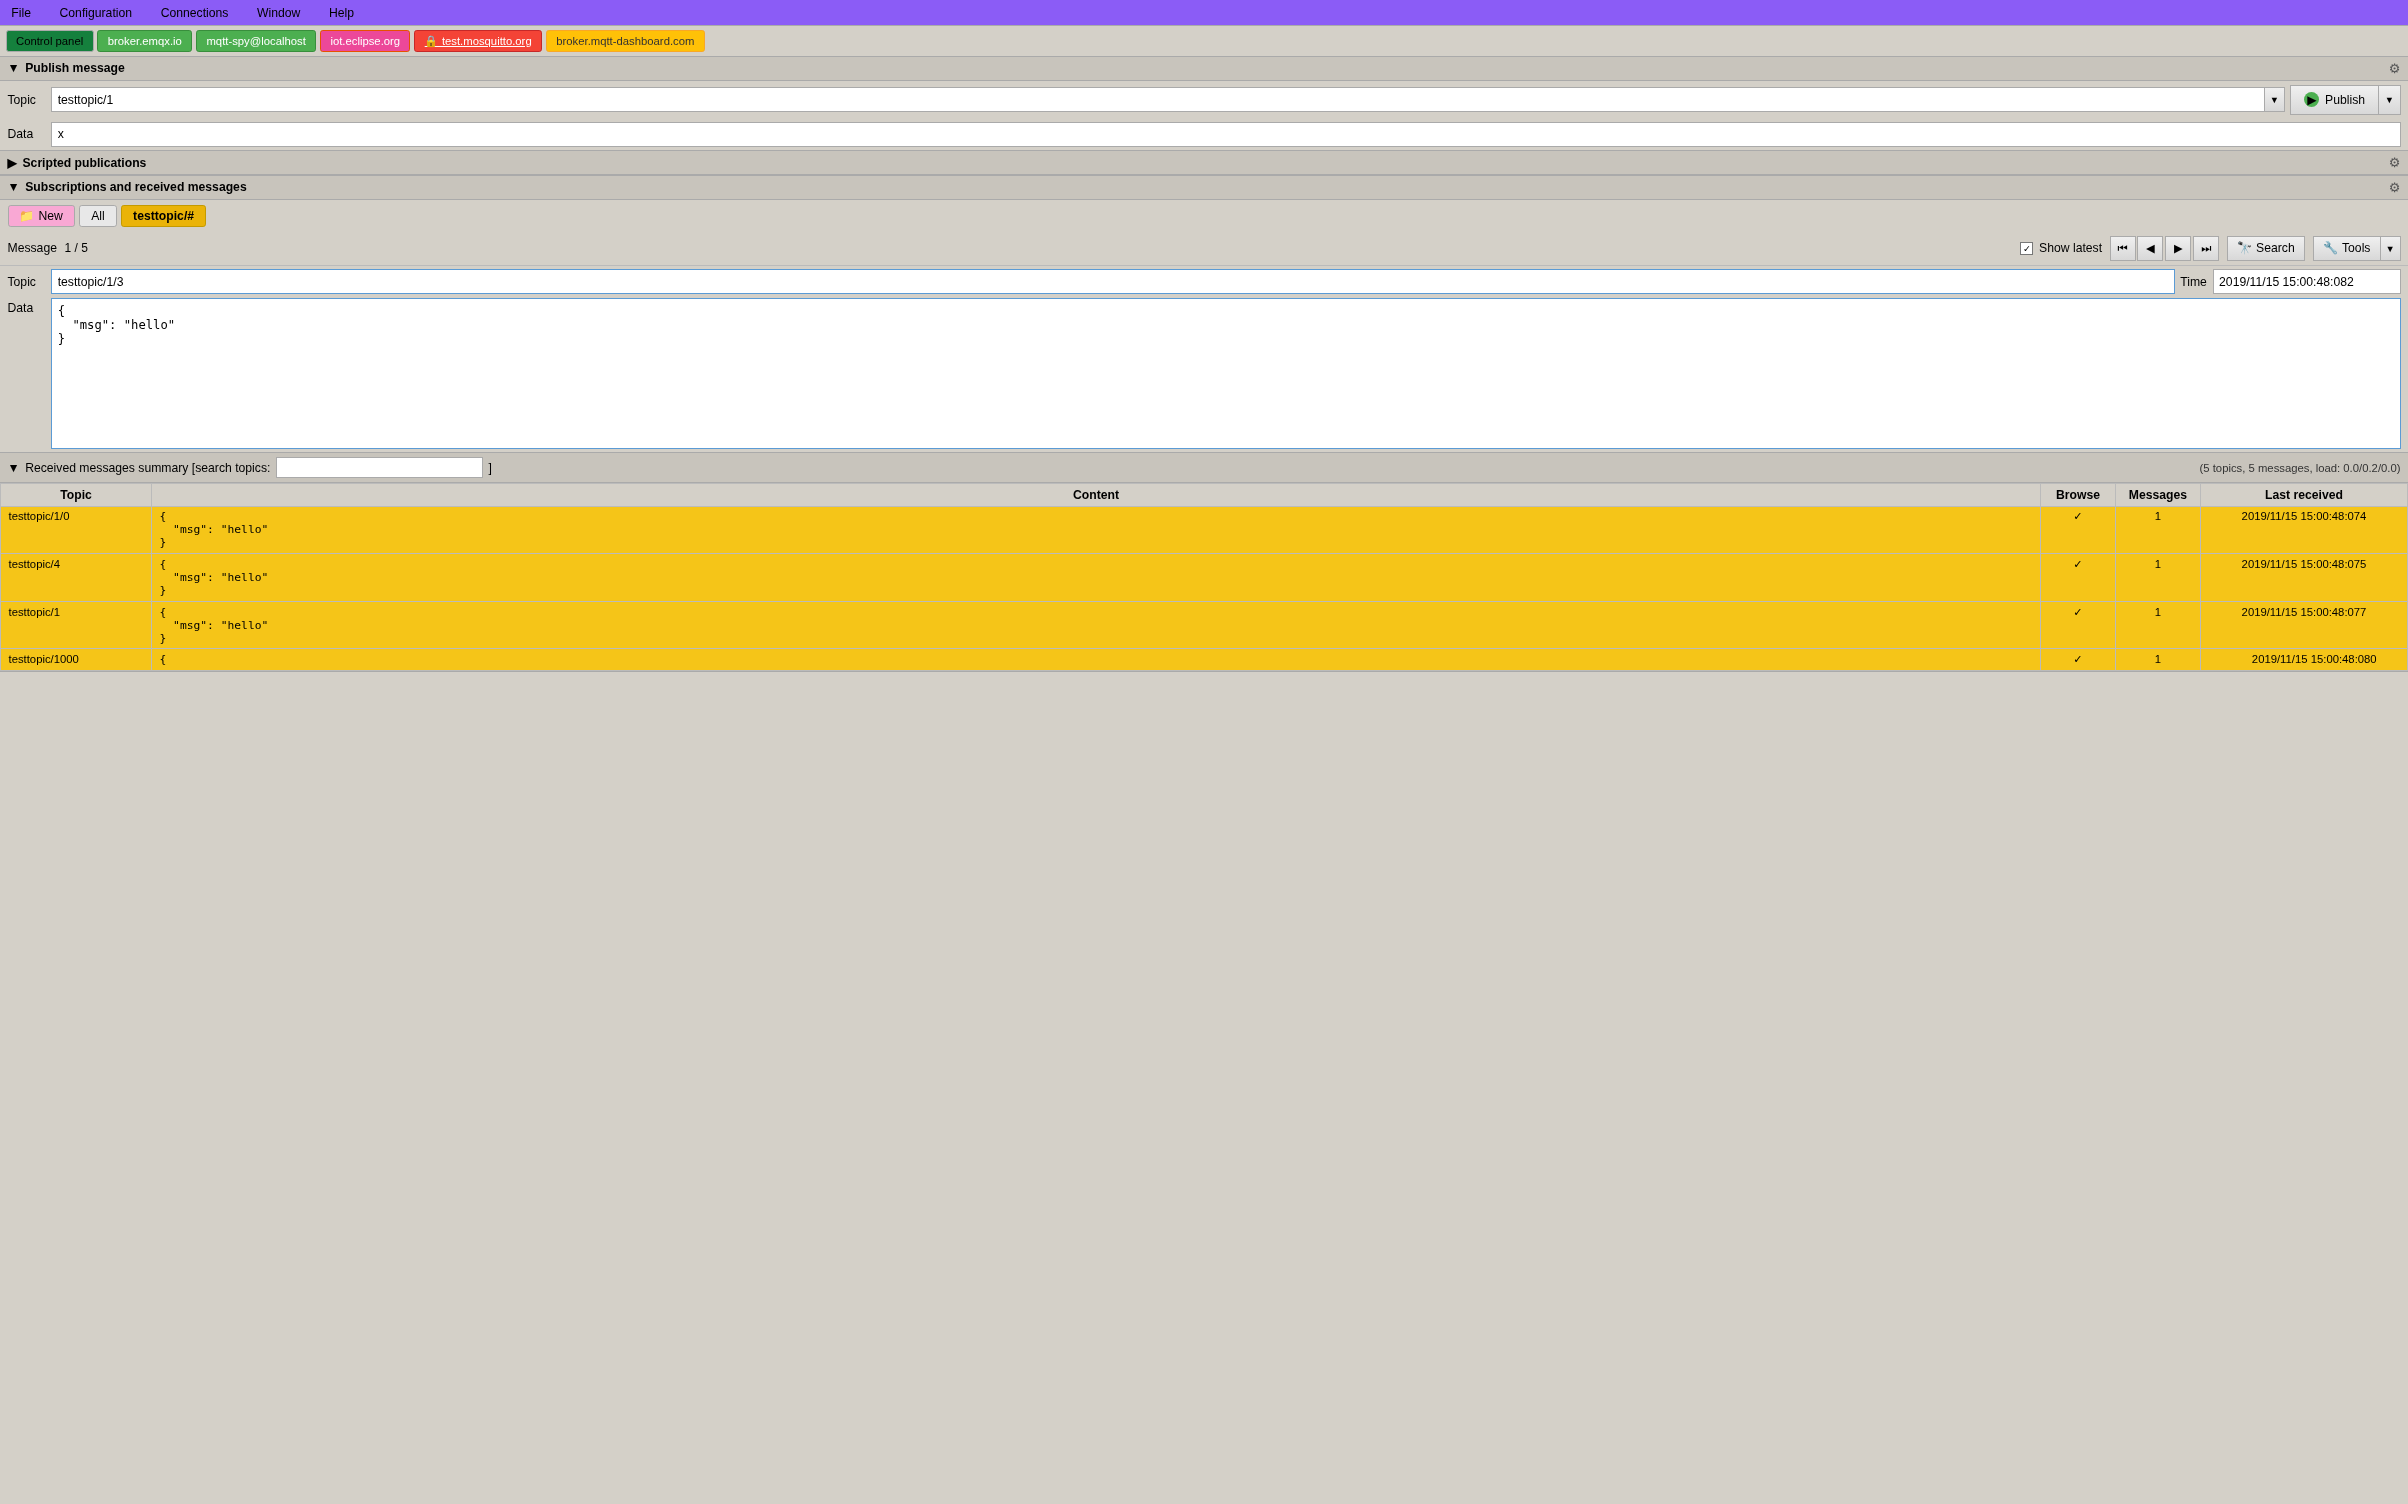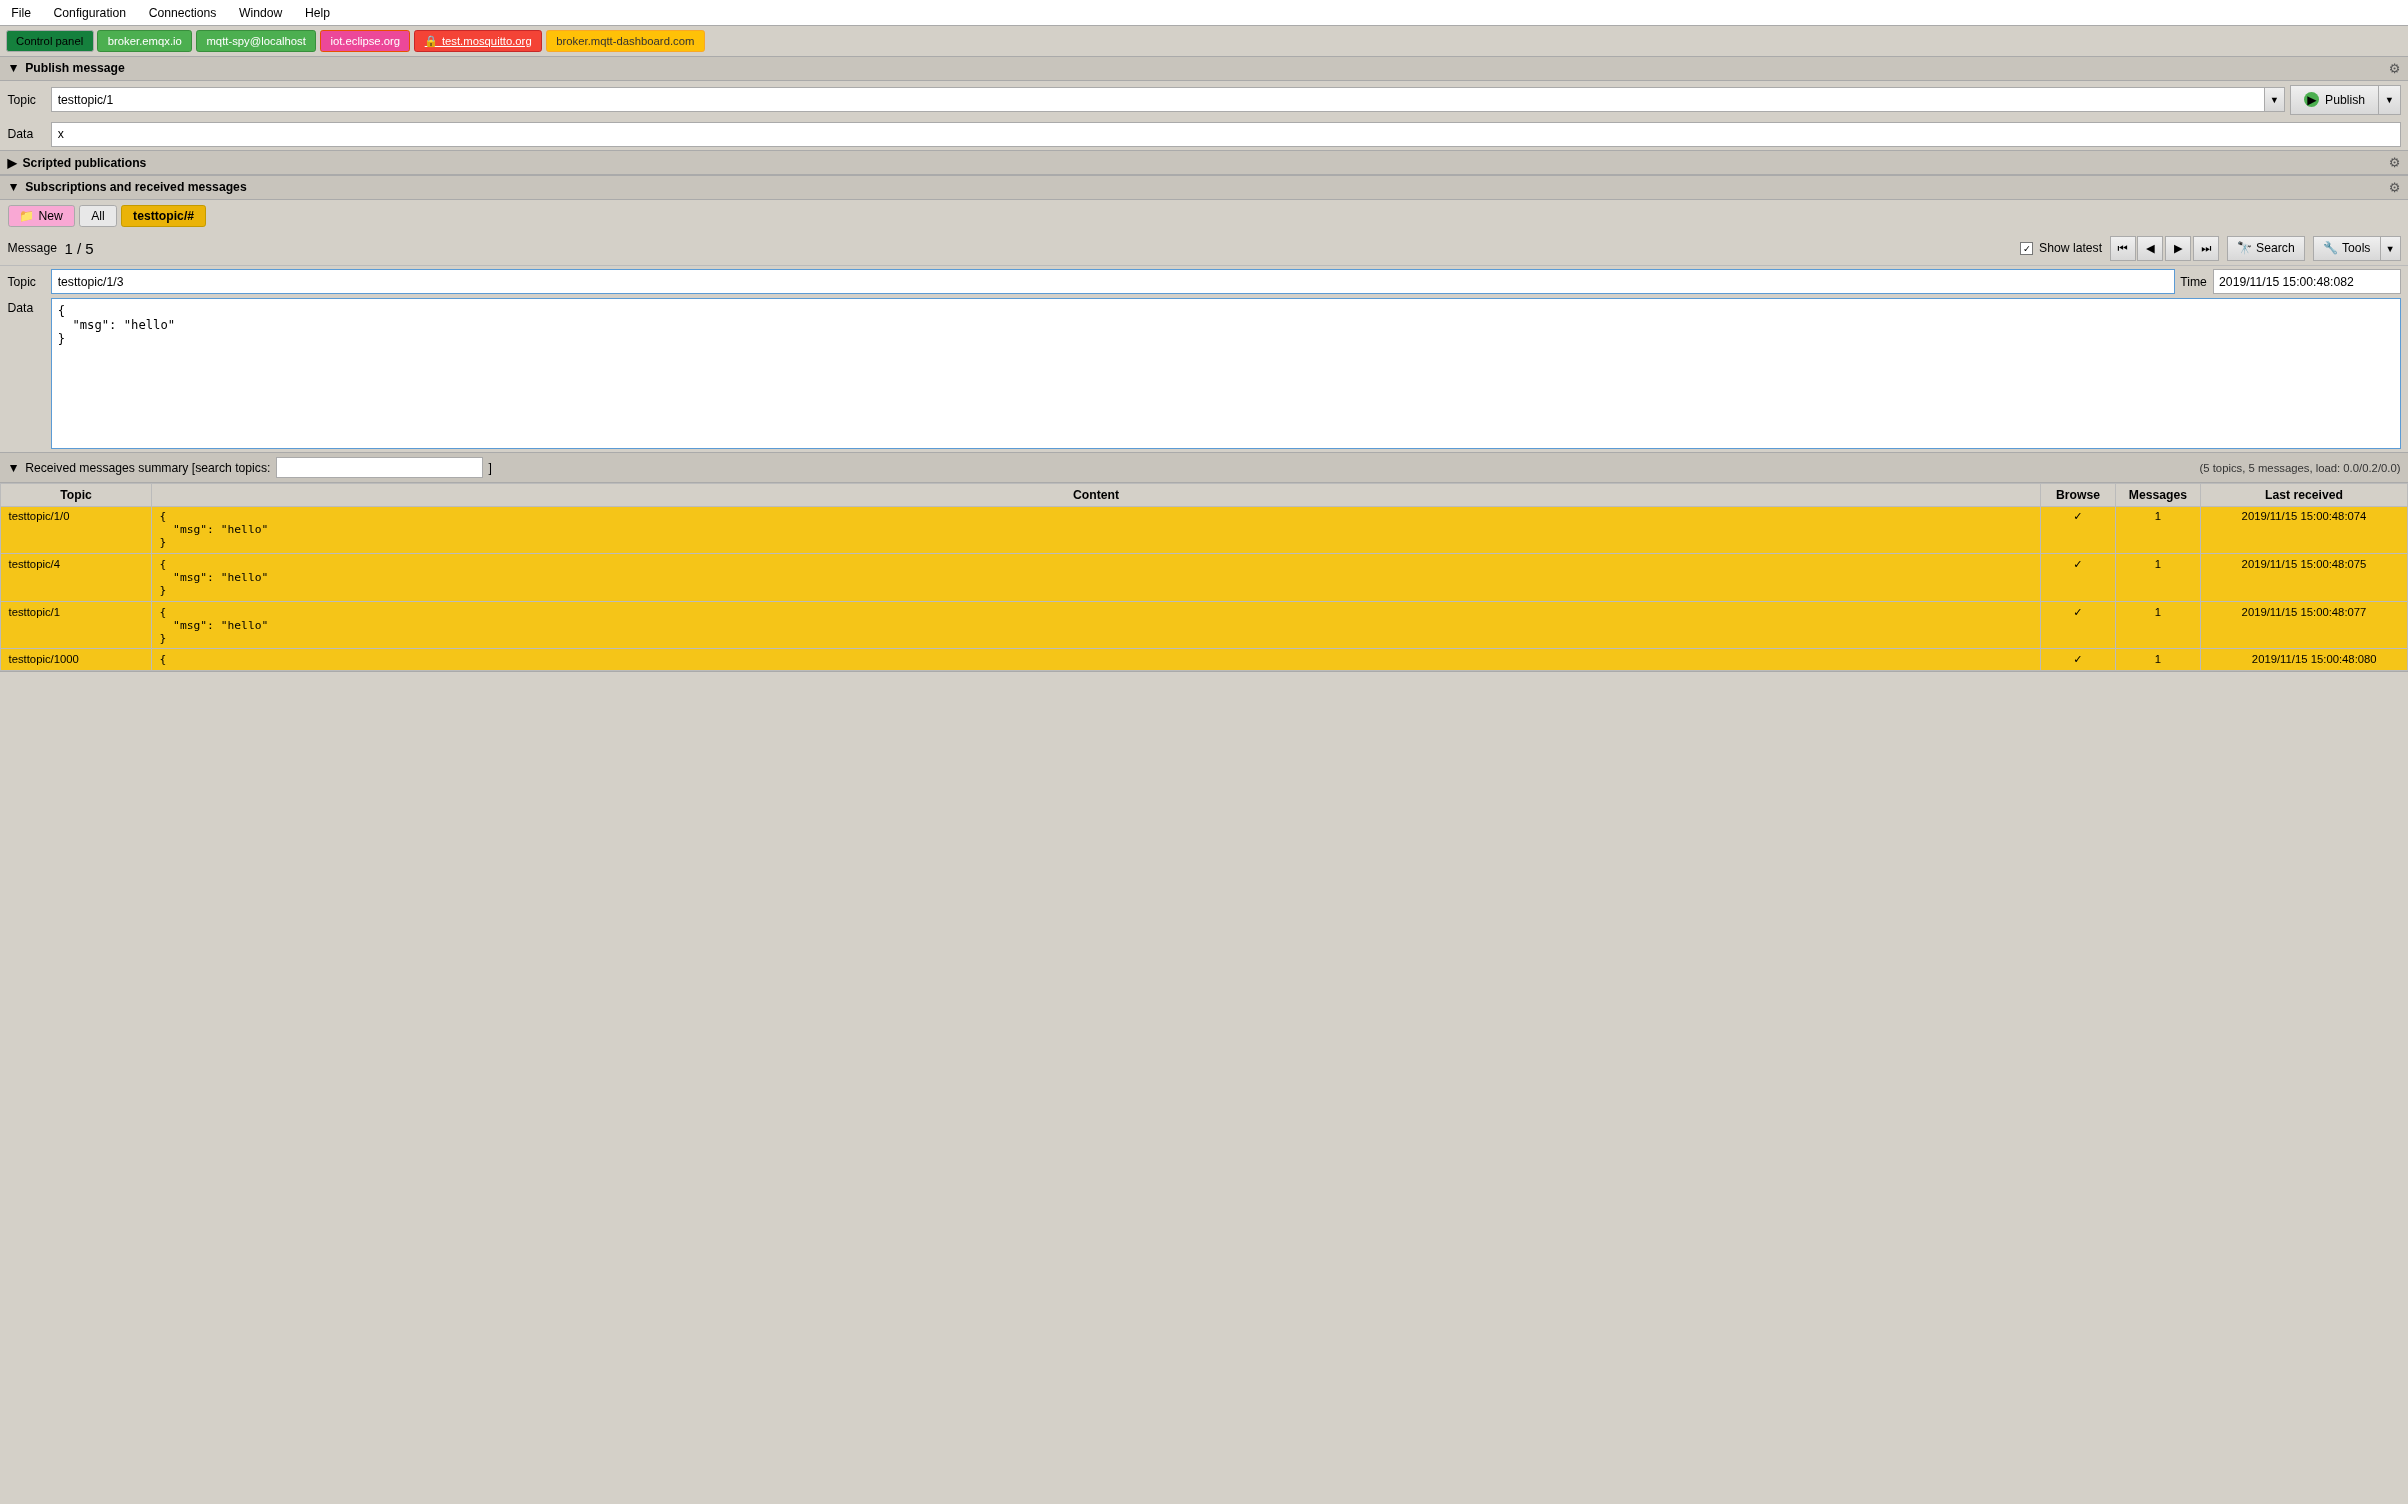--- a/index.html
+++ b/index.html
@@ -1,18 +1,18 @@
 <!DOCTYPE html>
 <html style="font-size:15px"><head>
   <meta charset="utf-8">
   <style>
     * { box-sizing: border-box; margin: 0; padding: 0; }
     body { font-family: -apple-system, BlinkMacSystemFont, "Segoe UI", Arial, sans-serif; font-size: 12.2px; background: #d4d0c8; color: #000; }
 
-    .menubar { display: flex; align-items: center; background: #ffffff; border-bottom: 0.9px solid #aaa; padding: 1.9px 7.5px; gap: 15px; height: 26px; }
+    .menubar { display: flex; align-items: center; background: #8b5cf6; border-bottom: 0.9px solid #aaa; padding: 1.9px 7.5px; gap: 21px; height: 26px; }
     .menubar-item { font-size: 12.2px; cursor: pointer; padding: 1.9px 3.8px; }
 
     .tabs-bar { display: flex; align-items: center; background: #d4d0c8; padding: 3.8px 5.6px; gap: 3.8px; border-bottom: 0.9px solid #aaa; }
     .tab { padding: 3.8px 9.4px; font-size: 11.3px; border-radius: 2.8px; cursor: pointer; border: 0.9px solid transparent; }
     .tab.control { background: #15803d; border: 0.9px solid #aaa; }
     .tab.green { background: #4caf50; color: white; border: 0.9px solid #388e3c; }
     .tab.orange { background: #ec4899; color: white; border: 0.9px solid #e65100; }
     .tab.red { background: #f44336; color: white; border: 0.9px solid #c62828; text-decoration: underline; }
     .tab.gold { background: #ffc107; color: #333; border: 0.9px solid #f9a825; }
 
@@ -34,21 +34,21 @@
     .publish-icon { width: 15px; height: 15px; background: #4caf50; border-radius: 50%; display: inline-flex; align-items: center; justify-content: center; }
 
     .subscriptions-area { background: #d4d0c8; }
     .sub-tabs-row { display: flex; align-items: center; padding: 5.6px 7.5px; gap: 3.8px; }
     .sub-tab { padding: 2.8px 11.3px; font-size: 12.2px; border: 0.9px solid #aaa; border-radius: 2.8px; cursor: pointer; background: #e8e8e8; }
     .sub-tab.active-gold { background: #eab308; border: 0.9px solid #c49a00; color: #000; font-weight: 600; }
     .sub-tab.new-tab { background: #f9a8d4; }
 
     .message-controls { display: flex; align-items: center; padding: 3.8px 7.5px; gap: 7.5px; background: #d4d0c8; border-bottom: 0.9px solid #bbb; }
     .msg-label { font-size: 12.2px; }
-    .msg-num { font-size: 15px; }
+    .msg-num { font-size: 12px; }
     .nav-btn { width: 26px; height: 24.5px; border: 0.9px solid #aaa; background: linear-gradient(to bottom, #f0f0f0, #d8d8d8); cursor: pointer; display: flex; align-items: center; justify-content: center; font-size: 11.3px; }
     .show-latest-row { display: flex; align-items: center; gap: 5.6px; margin-left: auto; }
     .check-box { width: 13px; height: 13px; border: 0.9px solid #777; background: white; display: flex; align-items: center; justify-content: center; font-size: 9.4px; cursor: pointer; }
     .search-btn { padding: 2.8px 9.4px; border: 0.9px solid #aaa; background: linear-gradient(to bottom, #f0f0f0, #d8d8d8); cursor: pointer; display: flex; align-items: center; gap: 3.8px; height: 24.5px; font-size: 12.2px; }
     .tools-btn { padding: 2.8px 9.4px; border: 0.9px solid #aaa; background: linear-gradient(to bottom, #f0f0f0, #d8d8d8); cursor: pointer; display: flex; align-items: center; gap: 3.8px; height: 24.5px; font-size: 12.2px; border-right: none; }
     .tools-arrow { padding: 2.8px 4.7px; border: 0.9px solid #aaa; background: linear-gradient(to bottom, #f0f0f0, #d8d8d8); cursor: pointer; height: 24.5px; display: flex; align-items: center; font-size: 9.4px; }
 
     .message-detail { padding: 3.8px 7.5px; background: #d4d0c8; }
     .detail-row { display: flex; align-items: center; gap: 5.6px; margin-bottom: 3.8px; }
     .detail-topic-input { flex: 1; height: 24.5px; border: 0.9px solid #5b9bd5; background: white; padding: 1.9px 5.6px; font-size: 12.2px; }

